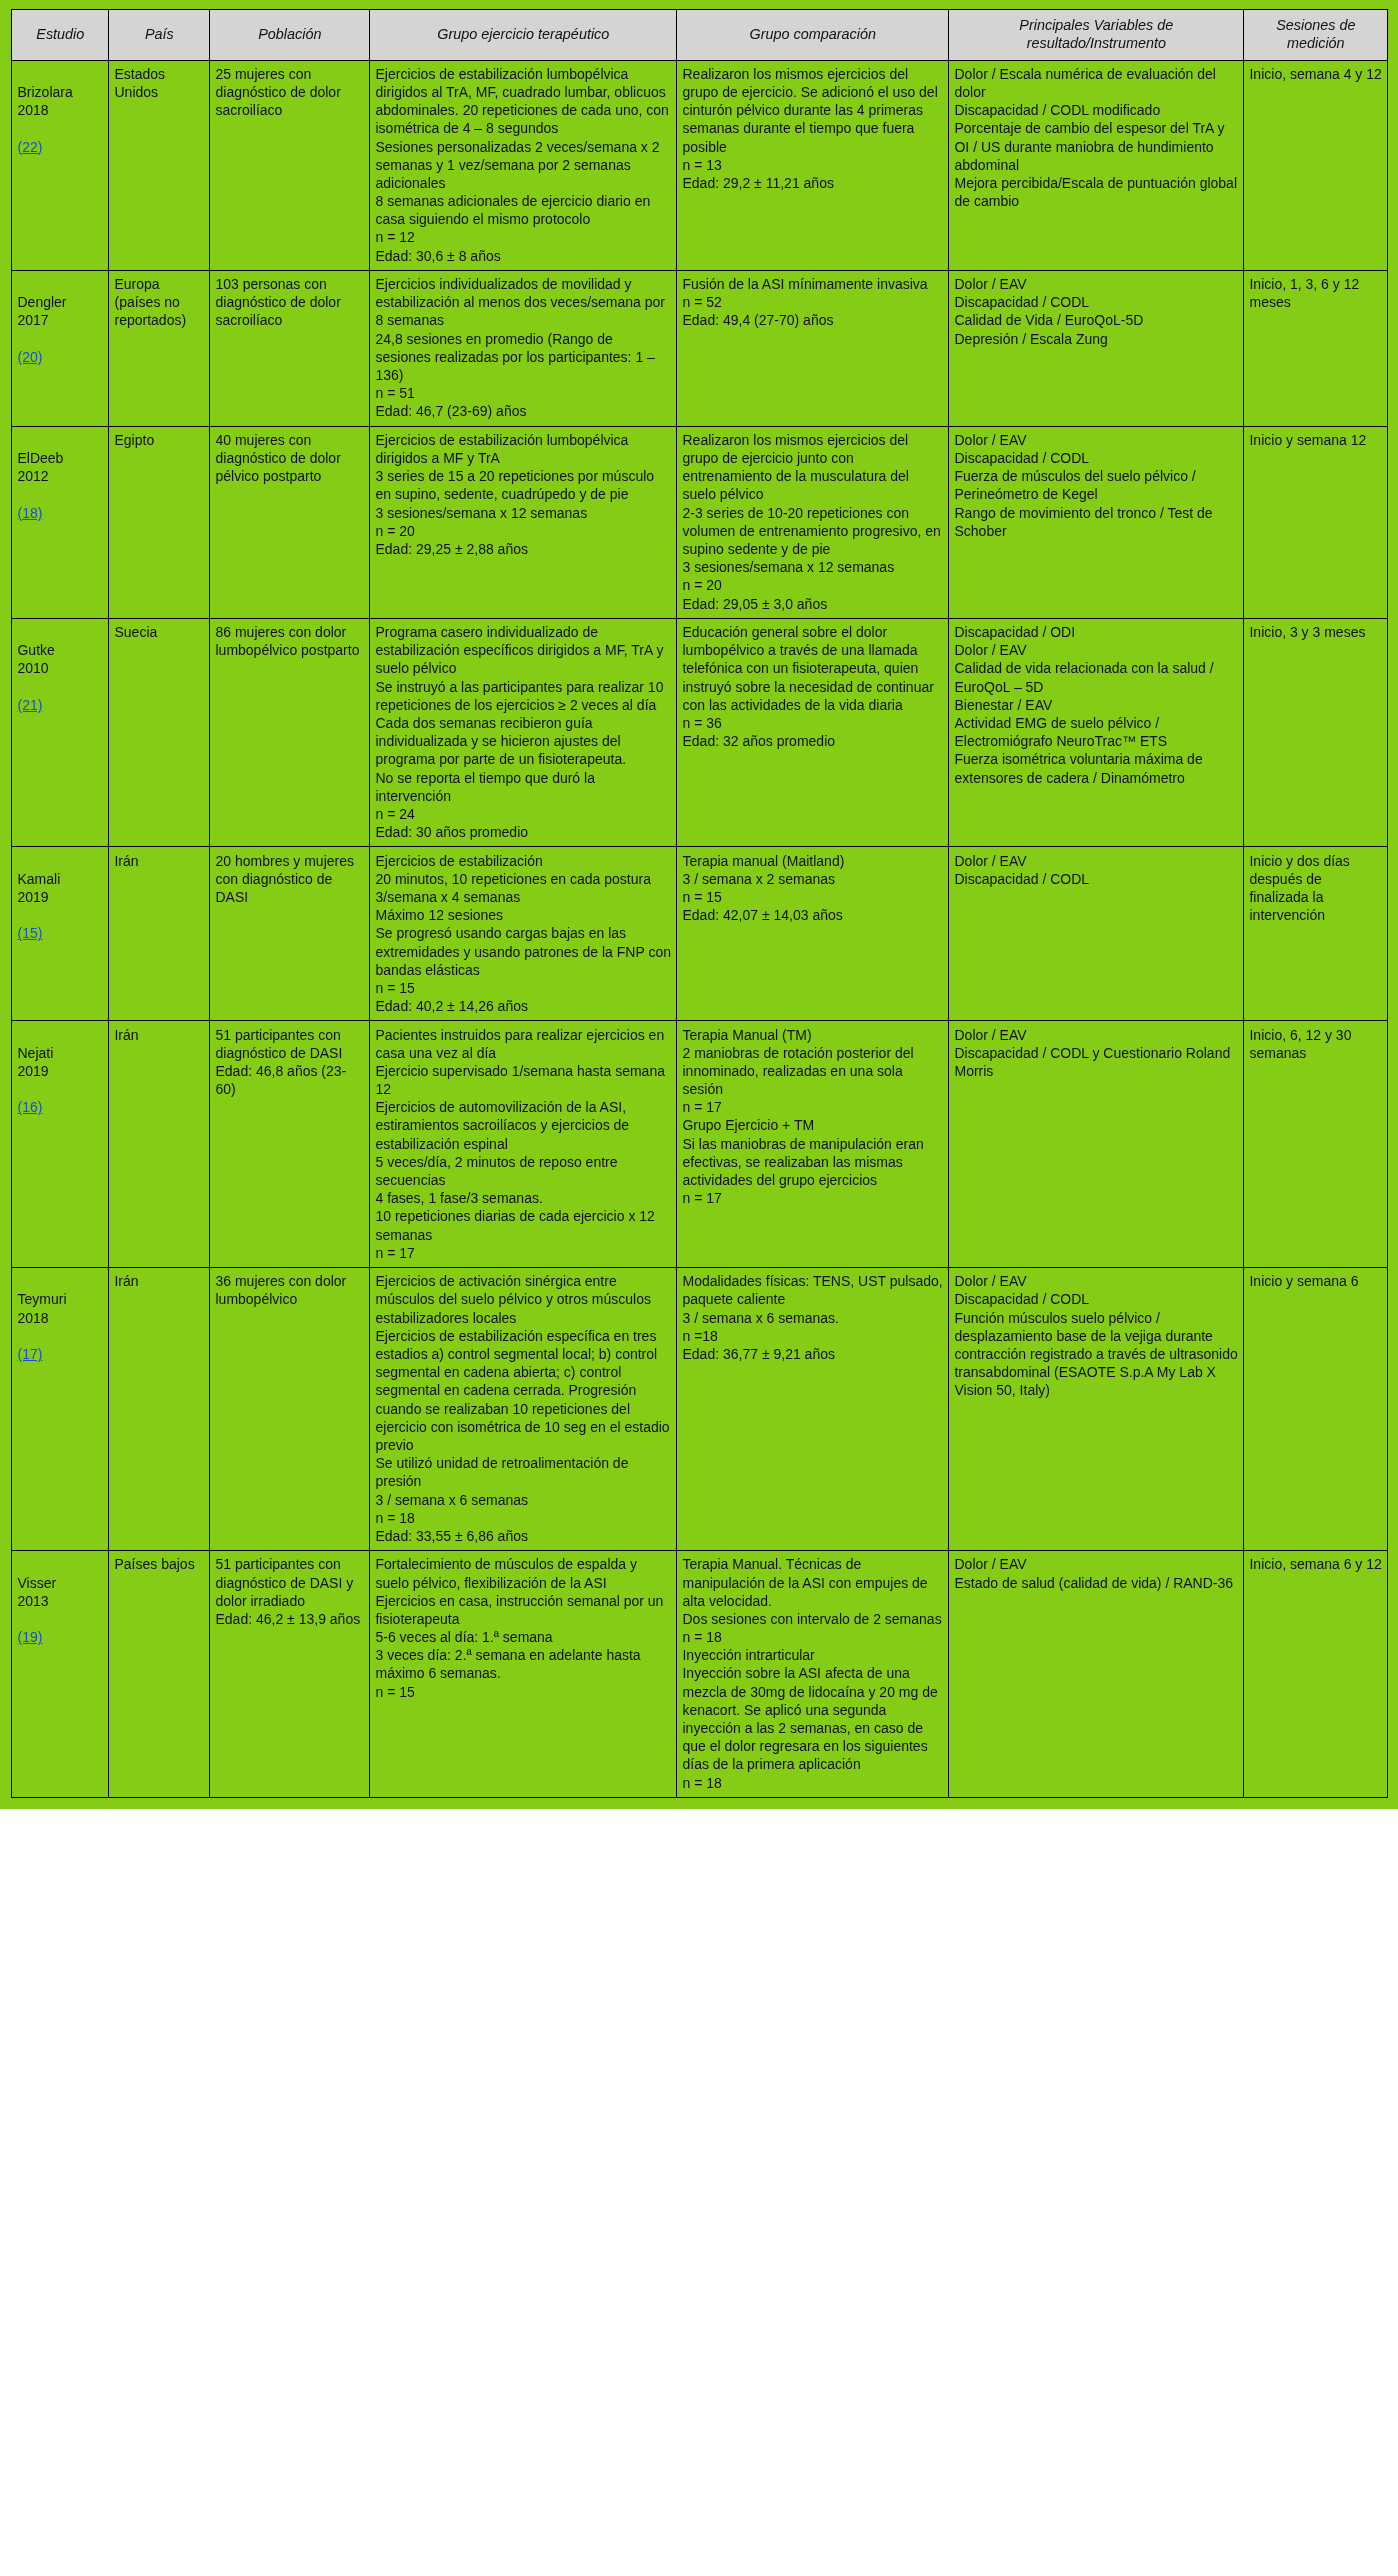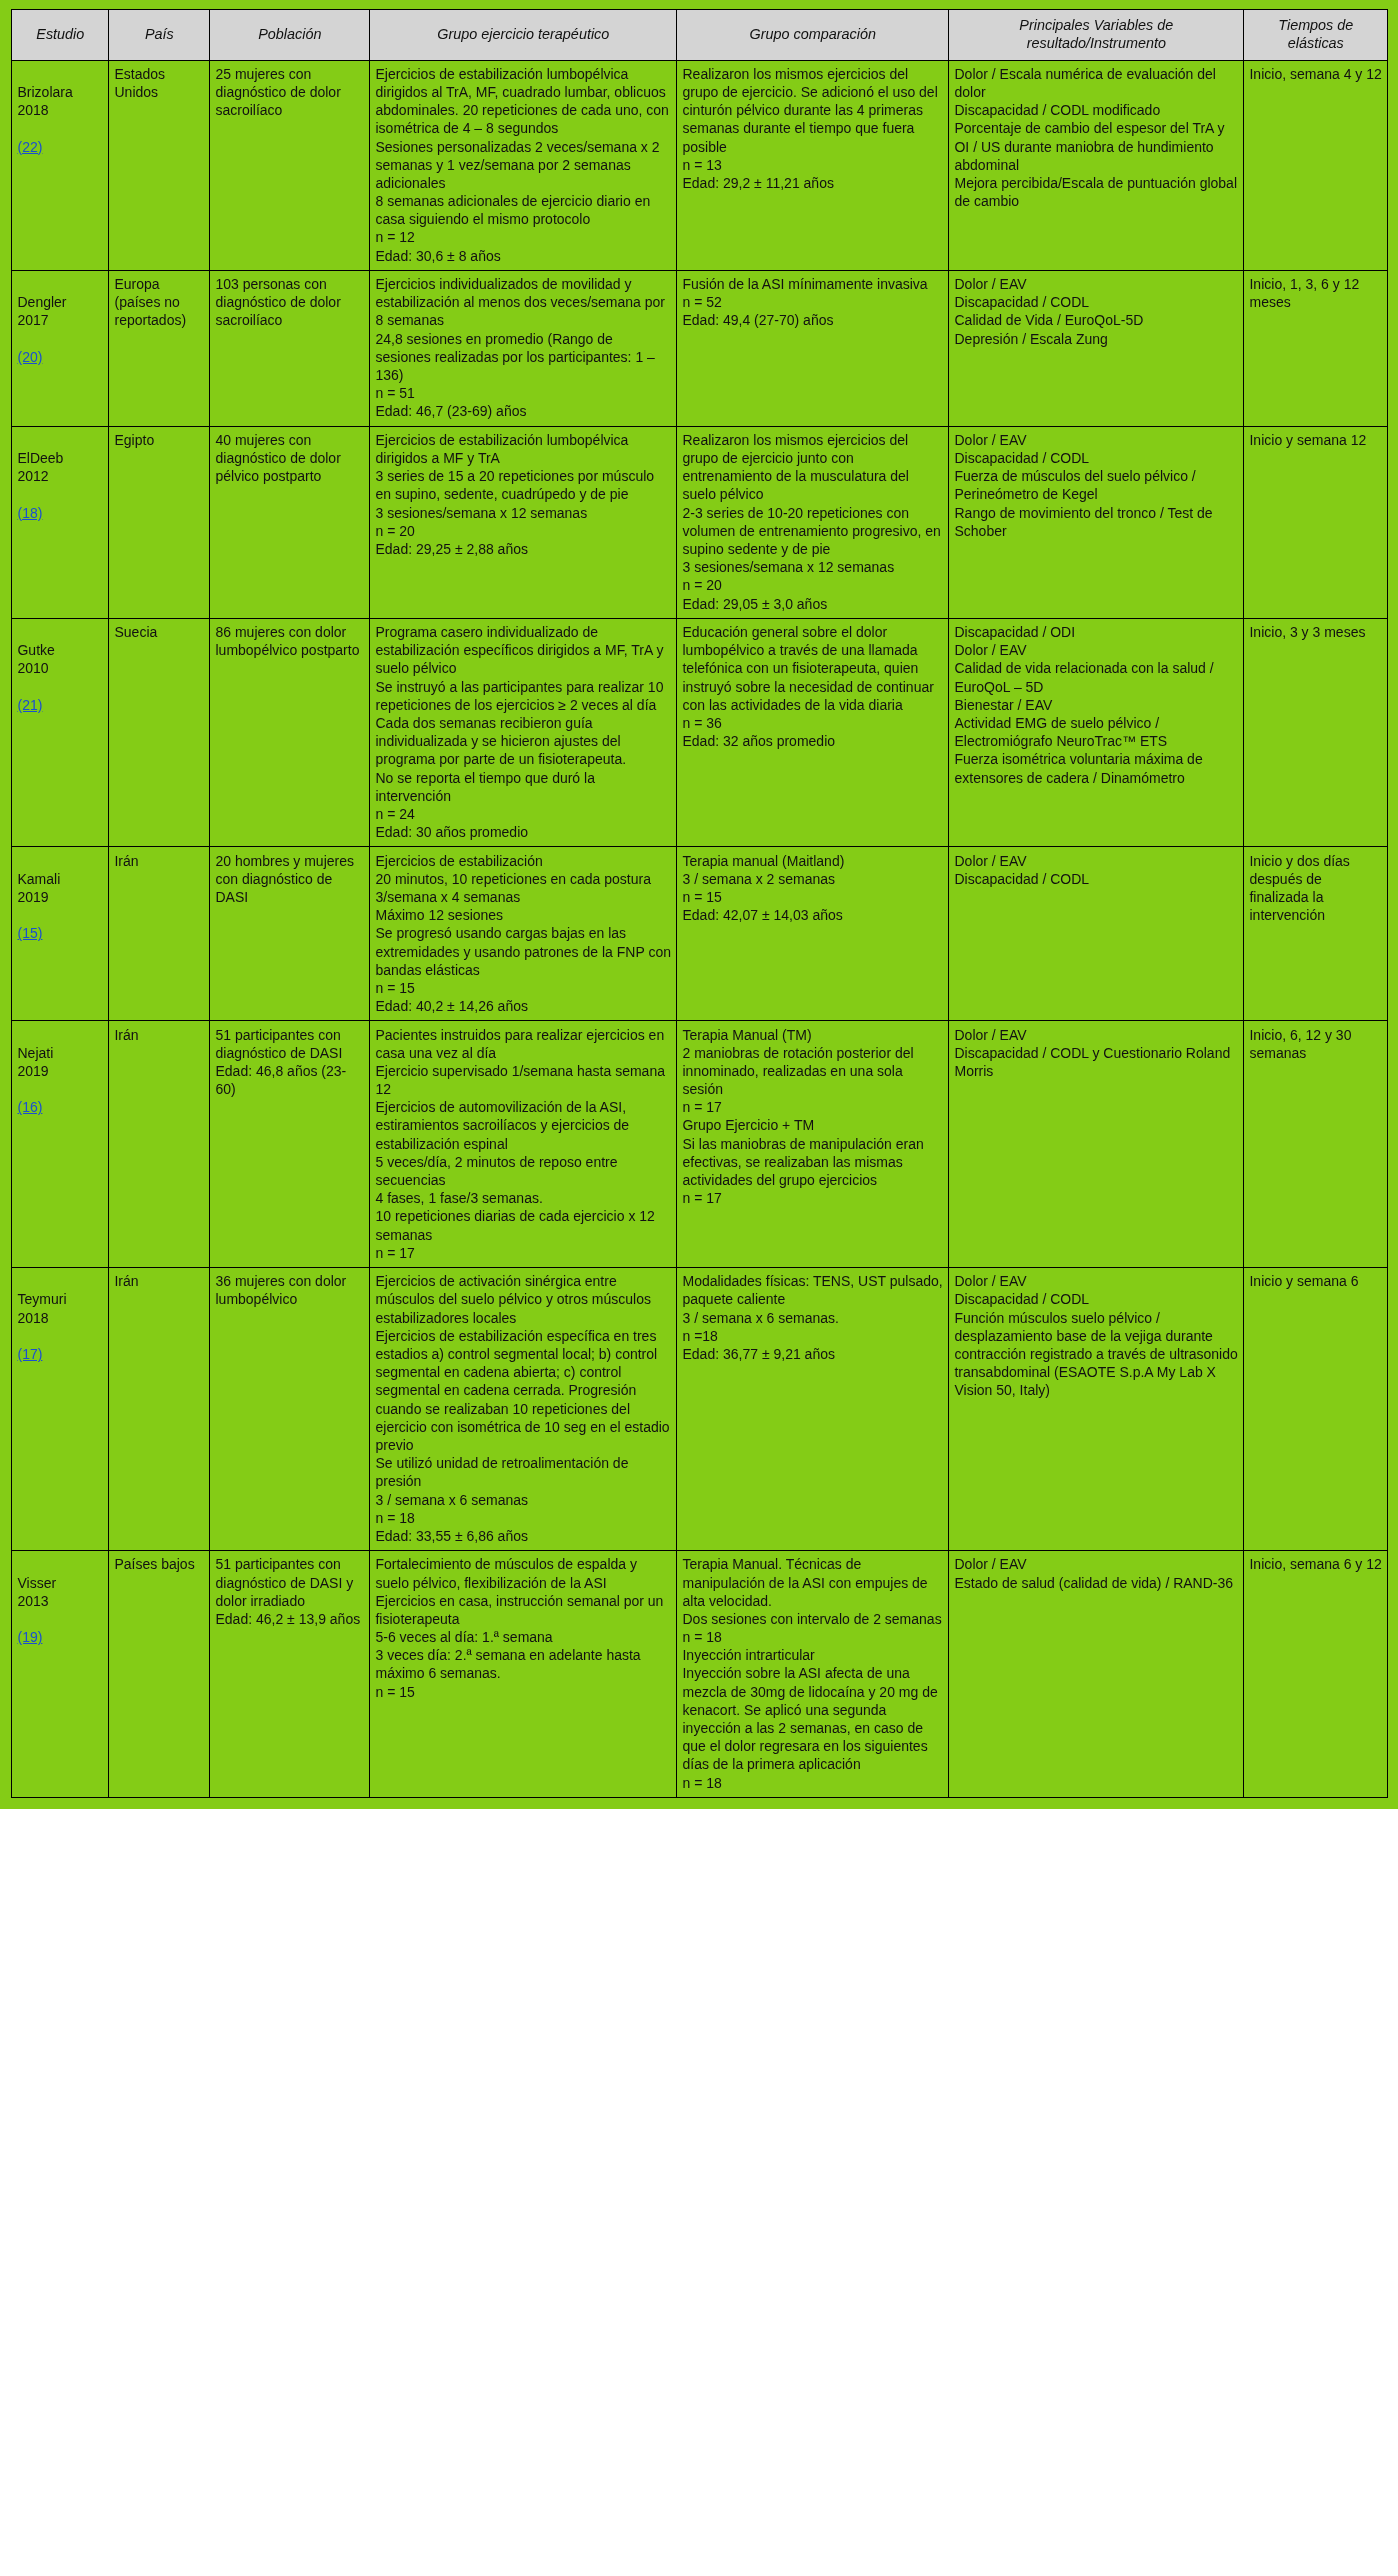--- a/index.html
+++ b/index.html
@@ -84,21 +84,21 @@
       <col class="c-tiempos">
     </colgroup>
     <thead>
       <tr>
         <th>Estudio</th>
         <th>País</th>
         <th>Población</th>
         <th>Grupo ejercicio terapéutico</th>
         <th>Grupo comparación</th>
         <th>Principales Variables de resultado/Instrumento</th>
-        <th>Tiempos de elásticas</th>
+        <th>Sesiones de medición</th>
       </tr>
     </thead>
     <tbody>
 
       <tr>
         <td class="cell">
           <span class="study-name">Brizolara
 2018</span><br>
           <a class="ref-link" href="#">(22)</a>
         </td>

